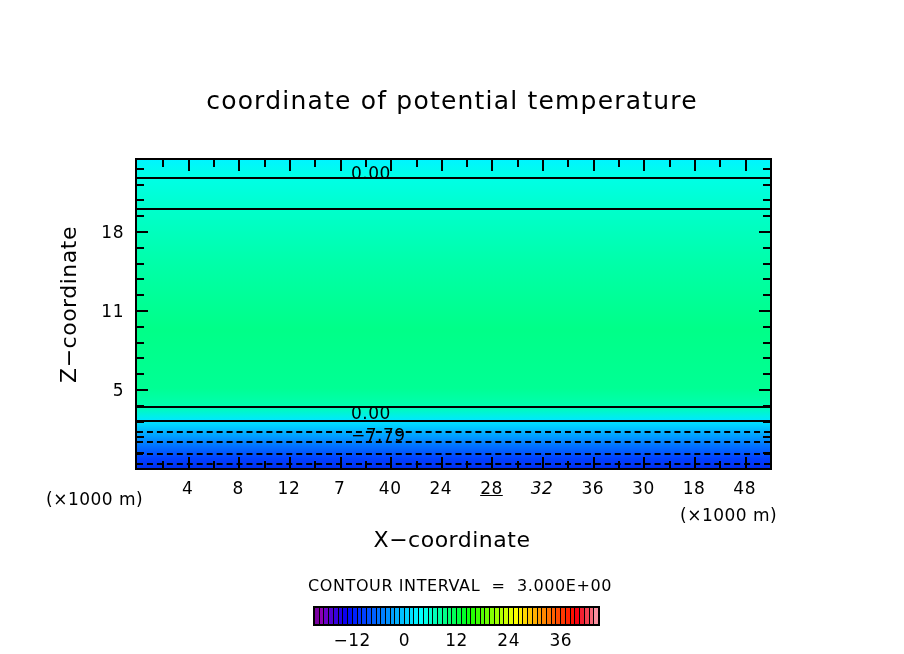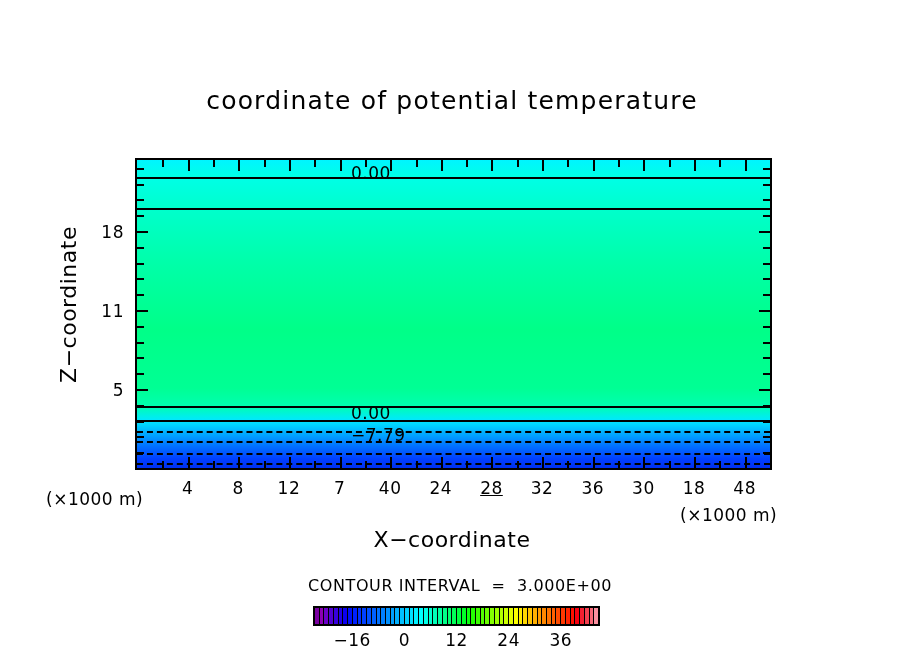--- a/index.html
+++ b/index.html
@@ -294,21 +294,21 @@
 </div>
 
 <div id="xtick-labels-layer">
     <div class="xtick-label" style="left: 167.64px; width: 40px;">4</div>
     <div class="xtick-label" style="left: 218.28px; width: 40px;">8</div>
     <div class="xtick-label" style="left: 268.92px; width: 40px;">12</div>
     <div class="xtick-label" style="left: 319.56px; width: 40px;">7</div>
     <div class="xtick-label" style="left: 370.2px; width: 40px;">40</div>
     <div class="xtick-label" style="left: 420.84px; width: 40px;">24</div>
     <div class="xtick-label" style="left: 471.48px; width: 40px; text-decoration: underline;">28</div>
-    <div class="xtick-label" style="left: 522.12px; width: 40px;">32</div>
+    <div class="xtick-label" style="left: 522.12px; width: 40px; font-style: italic;">32</div>
     <div class="xtick-label" style="left: 572.76px; width: 40px;">36</div>
     <div class="xtick-label" style="left: 623.4px; width: 40px;">30</div>
     <div class="xtick-label" style="left: 674.04px; width: 40px;">18</div>
     <div class="xtick-label" style="left: 724.68px; width: 40px;">48</div>
   </div>
 <div id="ytick-labels-layer">
     <div class="ytick-label" style="top: 380.026px;">5</div>
     <div class="ytick-label" style="top: 301.051px;">11</div>
     <div class="ytick-label" style="top: 222.077px;">18</div>
   </div>
@@ -380,18 +380,18 @@
     <div class="swatch" style="background: rgb(255, 36, 0);"></div>
     <div class="swatch" style="background: rgb(255, 16, 0);"></div>
     <div class="swatch" style="background: rgb(248, 0, 16);"></div>
     <div class="swatch" style="background: rgb(244, 32, 48);"></div>
     <div class="swatch" style="background: rgb(244, 64, 80);"></div>
     <div class="swatch" style="background: rgb(248, 104, 120);"></div>
     <div class="swatch" style="background: rgb(250, 144, 160);"></div>
   </div>
 
 <div id="cbar-labels-layer">
-    <div class="cbar-label" style="left: 327.136px; width: 50px;">−16</div>
+    <div class="cbar-label" style="left: 327.136px; width: 50px;">−12</div>
     <div class="cbar-label" style="left: 379.318px; width: 50px;">0</div>
     <div class="cbar-label" style="left: 431.5px; width: 50px;">12</div>
     <div class="cbar-label" style="left: 483.682px; width: 50px;">24</div>
     <div class="cbar-label" style="left: 535.864px; width: 50px;">36</div>
   </div>
 
 </body></html>

